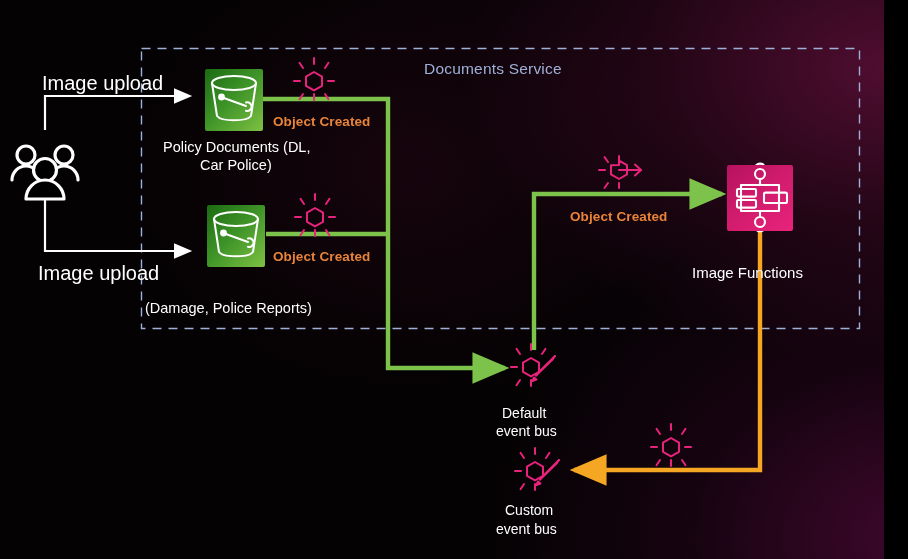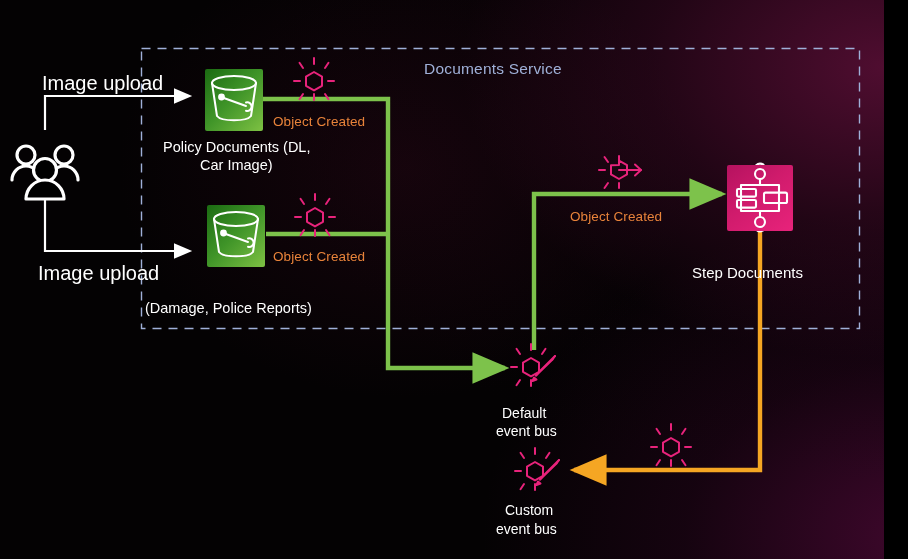--- a/index.html
+++ b/index.html
@@ -36,21 +36,21 @@
     font-size: 14.5px;
     color: #ffffff;
     text-align: left;
   }
   .lbl-upload {
     font-size: 20px;
     color: #ffffff;
   }
   .lbl-event {
     font-size: 13.5px;
-    font-weight: normal;
+    font-weight: bold;
     color: #e8833a;
     letter-spacing: 0.1px;
   }
   .lbl-boundary {
     font-size: 15.5px;
     color: #9fb0d8;
     letter-spacing: 0.2px;
   }
   .lbl-sfn {
     font-size: 15px;
@@ -248,29 +248,29 @@
       <rect x="764" y="192.6" width="23" height="10.4" rx="1.6"></rect>
     </g>
   </svg>
 
   <div class="lbl lbl-boundary" style="left:424px; top:60px; z-index:3;">Documents Service</div>
 
   <div class="lbl lbl-upload" style="left:42px; top:71px; z-index:3;">Image upload</div>
   <div class="lbl lbl-upload" style="left:38px; top:261px; z-index:3;">Image upload</div>
 
   <div class="lbl lbl-white" style="left:163px; top:139px; z-index:3;">Policy Documents (DL,</div>
-  <div class="lbl lbl-white" style="left:200px; top:157px; z-index:3;">Car Image)</div>
+  <div class="lbl lbl-white" style="left:200px; top:157px; z-index:3;">Car Police)</div>
 
   <div class="lbl lbl-white" style="left:145px; top:300px; z-index:3;">(Damage, Police Reports)</div>
 
   <div class="lbl lbl-event" style="left:273px; top:114px; z-index:3;">Object Created</div>
   <div class="lbl lbl-event" style="left:273px; top:249px; z-index:3;">Object Created</div>
   <div class="lbl lbl-event" style="left:570px; top:209px; z-index:3;">Object Created</div>
 
-  <div class="lbl lbl-sfn" style="left:692px; top:263px; z-index:3;">Step Documents</div>
+  <div class="lbl lbl-sfn" style="left:692px; top:263px; z-index:3;">Image Functions</div>
 
   <div class="lbl lbl-bus" style="left:502px; top:404px; z-index:3;">Default</div>
   <div class="lbl lbl-bus" style="left:496px; top:422px; z-index:3;">event bus</div>
 
   <div class="lbl lbl-bus" style="left:505px; top:501px; z-index:3;">Custom</div>
   <div class="lbl lbl-bus" style="left:496px; top:520px; z-index:3;">event bus</div>
 
 
 </div>
 

